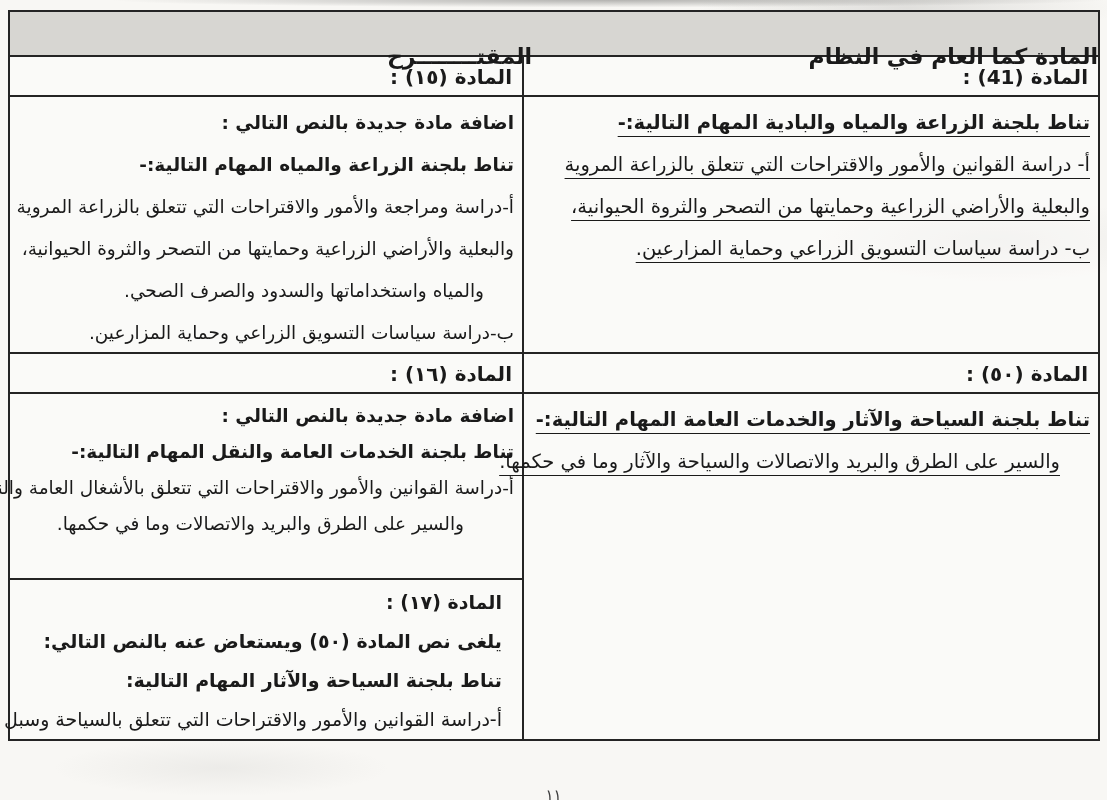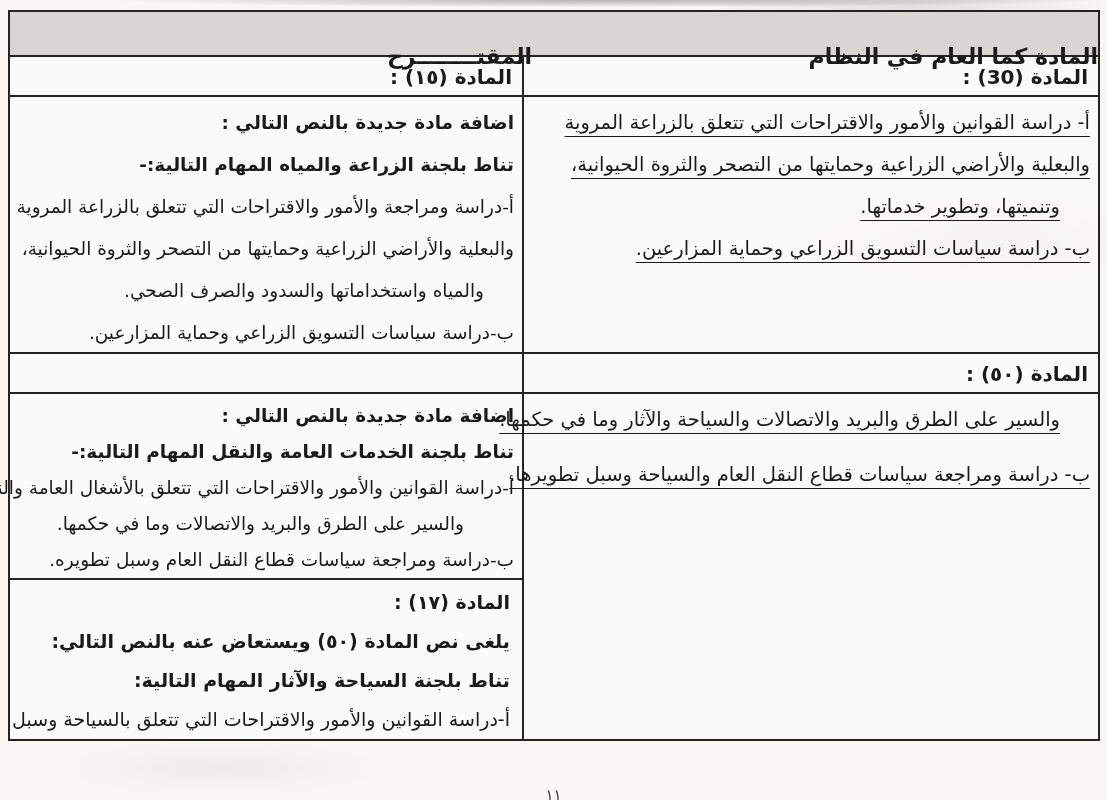--- a/index.html
+++ b/index.html
@@ -51,21 +51,21 @@
   .b{font-weight:bold;}
   .u{text-decoration:underline;text-decoration-thickness:1.3px;text-underline-offset:7px;}
   .ind{padding-right:30px;}
   .ind2{padding-right:50px;}
   .gap{margin-top:13px;}
   
   .cell.split{display:flex;flex-direction:column;padding:0;}
   .sub{overflow:visible;}
   .sub.upper{height:184px;border-bottom:2px solid var(--line);padding:4px 8px 0 2px;font-size:18.5px;}
   .sub.upper .ln{line-height:36px;}
-  .sub.lower{flex:1;padding:3px 12px 0 2px;font-size:19px;}
+  .sub.lower{flex:1;padding:3px 20px 0 2px;font-size:19px;}
   .sub.lower .ln{line-height:39px;}
   .r-b2 .sys .ln{line-height:42px;}
   .pagenum{
     position:absolute;top:762px;left:0;right:0;
     text-align:center;font-size:15px;color:#3d3d3d;letter-spacing:2px;margin-top:24px;
   }
 </style>
 </head>
 <body>
 
@@ -77,62 +77,64 @@
       <div class="cell sys">
         <span class="head-label">المادة كما العام في النظام</span>
       </div>
       <div class="cell prop">
         <span class="head-label">المقتــــــــرح</span>
       </div>
     </div>
 
     <div class="row r-art">
       <div class="cell sys">
-        <div class="ln">المادة (30) :</div>
+        <div class="ln">المادة (41) :</div>
       </div>
       <div class="cell prop">
         <div class="ln">المادة (١٥) :</div>
       </div>
     </div>
 
     <div class="row r-b1">
       <div class="cell sys body">
+        <div class="ln b u">تناط بلجنة الزراعة والمياه والبادية المهام التالية:-</div>
         <div class="ln u">أ- دراسة القوانين والأمور والاقتراحات التي تتعلق بالزراعة المروية</div>
         <div class="ln u">والبعلية والأراضي الزراعية وحمايتها من التصحر والثروة الحيوانية،</div>
-        <div class="ln u ind">وتنميتها، وتطوير خدماتها.</div>
         <div class="ln u">ب- دراسة سياسات التسويق الزراعي وحماية المزارعين.</div>
       </div>
       <div class="cell prop body">
         <div class="ln b">اضافة مادة جديدة بالنص التالي :</div>
         <div class="ln b">تناط بلجنة الزراعة والمياه المهام التالية:-</div>
         <div class="ln">أ-دراسة ومراجعة والأمور والاقتراحات التي تتعلق بالزراعة المروية</div>
         <div class="ln">والبعلية والأراضي الزراعية وحمايتها من التصحر والثروة الحيوانية،</div>
         <div class="ln ind">والمياه واستخداماتها والسدود والصرف الصحي.</div>
         <div class="ln">ب-دراسة سياسات التسويق الزراعي وحماية المزارعين.</div>
       </div>
     </div>
 
     <div class="row r-art">
       <div class="cell sys">
         <div class="ln">المادة (٥٠) :</div>
       </div>
+      <div class="cell prop">
+        <div class="ln">المادة (١٦) :</div>
+      </div>
     </div>
 
     <div class="row r-b2">
       <div class="cell sys body">
+        <div class="ln b u">تناط بلجنة السياحة والآثار والخدمات العامة المهام التالية:-</div>
         <div class="ln u ind">والسير على الطرق والبريد والاتصالات والسياحة والآثار وما في حكمها.</div>
-        <div class="ln u gap">ب- دراسة ومراجعة سياسات قطاع النقل العام والسياحة وسبل تطويرها.</div>
       </div>
       <div class="cell prop split">
         <div class="sub upper">
           <div class="ln b">اضافة مادة جديدة بالنص التالي :</div>
           <div class="ln b">تناط بلجنة الخدمات العامة والنقل المهام التالية:-</div>
           <div class="ln">أ-دراسة القوانين والأمور والاقتراحات التي تتعلق بالأشغال العامة والنقل</div>
           <div class="ln ind2">والسير على الطرق والبريد والاتصالات وما في حكمها.</div>
-          <div class="ln">ب-دراسة ومراجعة سياسات قطاع النقل العام وسبل تطويره.</div>
         </div>
         <div class="sub lower">
           <div class="ln b">المادة (١٧) :</div>
           <div class="ln b">يلغى نص المادة (٥٠) ويستعاض عنه بالنص التالي:</div>
           <div class="ln b">تناط بلجنة السياحة والآثار المهام التالية:</div>
           <div class="ln">أ-دراسة القوانين والأمور والاقتراحات التي تتعلق بالسياحة وسبل</div>
         </div>
       </div>
     </div>
 

